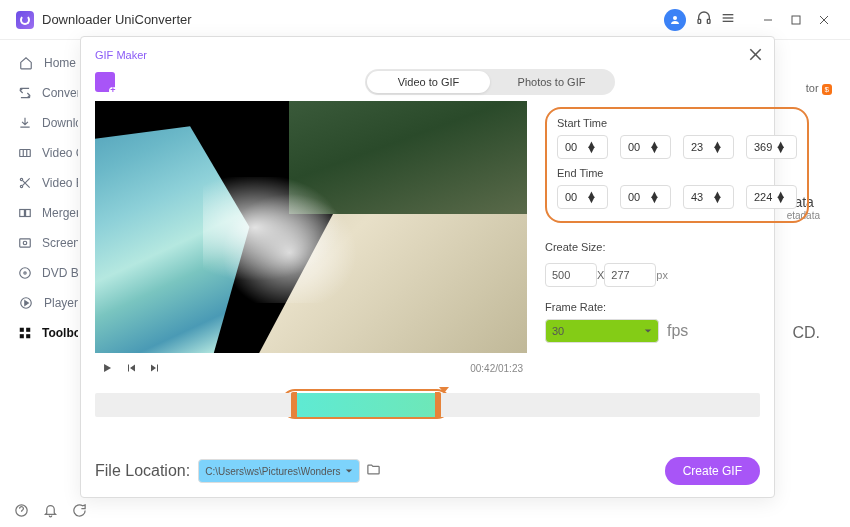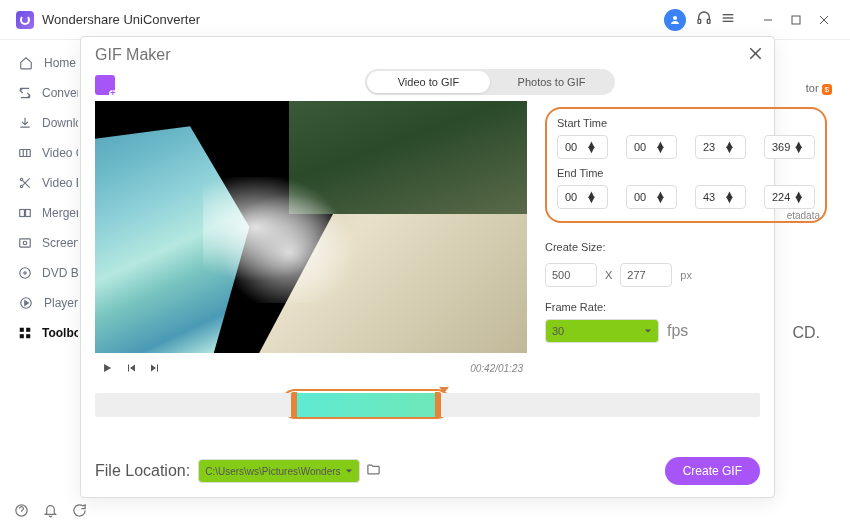--- a/index.html
+++ b/index.html
@@ -24,24 +24,24 @@
 .sidebar { position: absolute; left: 0; top: 40px; width: 78px; height: calc(100% - 70px); padding-top: 8px; overflow: hidden; }
 .sidebar-item { display: flex; align-items: center; height: 30px; padding-left: 18px; color: #6b7280; font-size: 12px; cursor: pointer; white-space: nowrap; }
 .sidebar-item.active { font-weight: 700; color: #111; }
 .sidebar-item .icon { width: 16px; margin-right: 10px; display: flex; align-items: center; justify-content: center; }
 
 
 .status-bar { position: absolute; left: 0; bottom: 0; width: 100%; height: 30px; display: flex; align-items: center; padding: 0 14px; gap: 14px; color: #777; }
 
 
 .modal { position: absolute; left: 80px; top: 36px; width: 695px; height: 462px; background: #fff; border: 1px solid #ddd; border-radius: 4px; box-shadow: 0 4px 20px rgba(0,0,0,0.08); }
-.modal-header { height: 28px; display: flex; align-items: center; padding: 8px 12px 0 14px; font-size: 16px; color: #737373; }
+.modal-header { height: 28px; display: flex; align-items: center; padding: 8px 12px 0 14px; font-size: 11px; color: #8b5cf6; }
 .modal-close { margin-left: auto; cursor: pointer; color: #555; }
 
-.modal-logo-row { padding: 4px 14px 6px; display: flex; align-items: flex-end; }
+.modal-logo-row { padding: 4px 14px 6px; display: flex; align-items: center; }
 .gif-logo { width: 20px; height: 20px; background: #a855f7; border-radius: 3px; margin-right: auto; position: relative; }
 .gif-logo::after { content: "+"; position: absolute; right: -2px; bottom: -3px; font-size: 9px; color: #a855f7; background: #fff; border-radius: 50%; width: 8px; height: 8px; line-height: 7px; text-align: center; font-weight: bold; }
 
 
 .tab-group { display: flex; background: #e8e8e8; border-radius: 14px; padding: 2px; width: 250px; margin: 0 auto; }
 .tab { flex: 1; text-align: center; font-size: 11px; padding: 5px 0; color: #555; cursor: pointer; border-radius: 12px; }
 .tab.active { background: #fff; color: #333; font-weight: 500; box-shadow: 0 1px 3px rgba(0,0,0,0.1); }
 
 
 .content { display: flex; padding: 0 14px; gap: 18px; }
@@ -49,32 +49,32 @@
 
 .video-col { width: 432px; }
 .video-preview { width: 432px; height: 252px; background: #000; position: relative; overflow: hidden; }
 .beach-trees { position: absolute; top: 0; right: 0; width: 55%; height: 45%; background: linear-gradient(160deg, #3a5a3a 0%, #2a4a2a 40%, #5a6a4a 100%); }
 .beach-sand { position: absolute; bottom: 0; right: 0; width: 62%; height: 60%; background: linear-gradient(135deg, #d8d0b8 0%, #e8e0c8 30%, #c0b898 100%); clip-path: polygon(30% 0, 100% 0, 100% 100%, 0 100%); }
 .beach-water { position: absolute; bottom: 0; left: 0; width: 55%; height: 100%; background: linear-gradient(155deg, #4a9ab5 0%, #6bb8c8 20%, #8dd0d8 35%, #b5e8e0 50%, #7ac5c0 60%, #4a9ab5 75%, #b5e8e0 85%, #6bb8c8 100%); clip-path: polygon(0 15%, 40% 10%, 65% 50%, 50% 100%, 0 100%); }
 .beach-foam { position: absolute; top: 30%; left: 25%; width: 40%; height: 50%; background: radial-gradient(ellipse at 30% 40%, rgba(255,255,255,0.85) 0%, transparent 50%), radial-gradient(ellipse at 50% 60%, rgba(255,255,255,0.8) 0%, transparent 55%); }
 
 .video-controls { display: flex; align-items: center; height: 30px; gap: 8px; color: #555; font-size: 10px; padding: 0 4px; }
 .vc-btn { display: flex; align-items: center; justify-content: center; width: 16px; }
-.time-display { margin-left: auto; color: #888; font-style: italic; }
+.time-display { margin-left: auto; color: #888; }
 
 
 .settings-col { flex: 1; padding-top: 6px; }
 .range-box { border: 2px solid #e6833a; border-radius: 16px; padding: 8px 10px 12px; margin-bottom: 18px; }
 .setting-label { font-size: 11px; color: #444; margin-bottom: 6px; }
-.time-inputs { display: flex; gap: 18px; margin-bottom: 8px; }
+.time-inputs { display: flex; gap: 12px; margin-bottom: 8px; }
 .spin-input { display: flex; align-items: center; border: 1px solid #ddd; border-radius: 4px; height: 24px; padding: 0 3px 0 7px; background: #fff; }
 .spin-input span { font-size: 11px; color: #333; min-width: 18px; }
 .spin-arrows { display: flex; flex-direction: column; line-height: 5px; font-size: 7px; color: #888; margin-left: 3px; }
 
-.output-row { display: flex; align-items: center; gap: 8px; margin-top: 10px; font-size: 11px; }
+.output-row { display: flex; align-items: center; margin-top: 10px; font-size: 11px; }
 .size-input { border: 1px solid #ddd; border-radius: 4px; height: 24px; width: 52px; padding: 0 6px; font-size: 11px; color: #555; background: #fff; }
 .x-label { color: #666; }
 .unit-label { color: #888; }
 
 .framerate-row { margin-top: 14px; }
 .fr-select { display: inline-flex; align-items: center; border: 1px solid #ddd; border-radius: 4px; height: 24px; width: 114px; padding: 0 6px; font-size: 11px; color: #555; background: #84cc16; justify-content: space-between; }
 
 
 .timeline-wrap { padding: 0 14px; margin-top: 4px; }
 .selection-overlay { position: relative; height: 32px; }
@@ -85,39 +85,39 @@
 .handle.left { left: 196px; border-radius: 2px 0 0 2px; }
 .handle.right { left: 340px; border-radius: 0 2px 2px 0; }
 .playhead { position: absolute; left: 344px; top: -6px; width: 0; height: 0; border-left: 5px solid transparent; border-right: 5px solid transparent; border-top: 6px solid #e6833a; }
 
 .time-ruler { display: flex; justify-content: space-between; font-size: 9px; color: #888; margin-top: 6px; padding: 0 2px; }
 .tick { height: 4px; border-left: 1px solid #bbb; margin-bottom: 2px; }
 
 
 .modal-footer { position: absolute; bottom: 0; left: 0; right: 0; padding: 10px 14px 12px; display: flex; align-items: center; }
 .loc-label { font-size: 16px; color: #555; margin-right: 8px; }
-.loc-select { border: 1px solid #ddd; border-radius: 4px; height: 24px; width: 162px; padding: 0 6px; font-size: 10px; color: #555; background: #84cc16; display: inline-flex; align-items: center; justify-content: space-between; }
+.loc-select { border: 1px solid #ddd; border-radius: 4px; height: 24px; width: 162px; padding: 0 6px; font-size: 10px; color: #555; background: #7dd3fc; display: inline-flex; align-items: center; justify-content: space-between; }
 .folder-btn { margin-left: 6px; color: #777; }
 .create-btn { margin-left: auto; background: #a855f7; color: #fff; border: none; border-radius: 14px; padding: 7px 18px; font-size: 12px; cursor: pointer; }
 
 
 .bg-right { position: absolute; right: 18px; top: 82px; font-size: 11px; color: #666; }
 .bg-right .tor { display: inline; }
 .bg-right .badge { display: inline-block; background: #f97316; color: #fff; border-radius: 3px; font-size: 8px; padding: 1px 3px; margin-left: 3px; }
 .bg-data { position: absolute; right: 30px; top: 194px; font-size: 13px; color: #444; text-align: left; }
 .bg-cd { position: absolute; right: 30px; top: 324px; font-size: 16px; color: #666; }
 </style>
 </head>
 <body>
 
 <div class="app-window">
 
   <div class="title-bar">
     <div class="app-logo"></div>
-    <div class="app-title">Wondershare UniConverter</div>
+    <div class="app-title">Downloader UniConverter</div>
     <div class="title-spacer"></div>
     <div class="account-btn">
       <svg viewBox="0 0 24 24" fill="#fff">
           <circle cx="12" cy="8" r="4"></circle>
           <path d="M4 20c0-4 4-6 8-6s8 2 8 6"></path>
         </svg>
     </div>
     <div class="headphone-btn">
       <svg width="16" height="16" viewBox="0 0 24 24" fill="none" stroke="currentColor" stroke-width="2">
           <path d="M4 14v-3a8 8 0 0116 0v3"></path>

